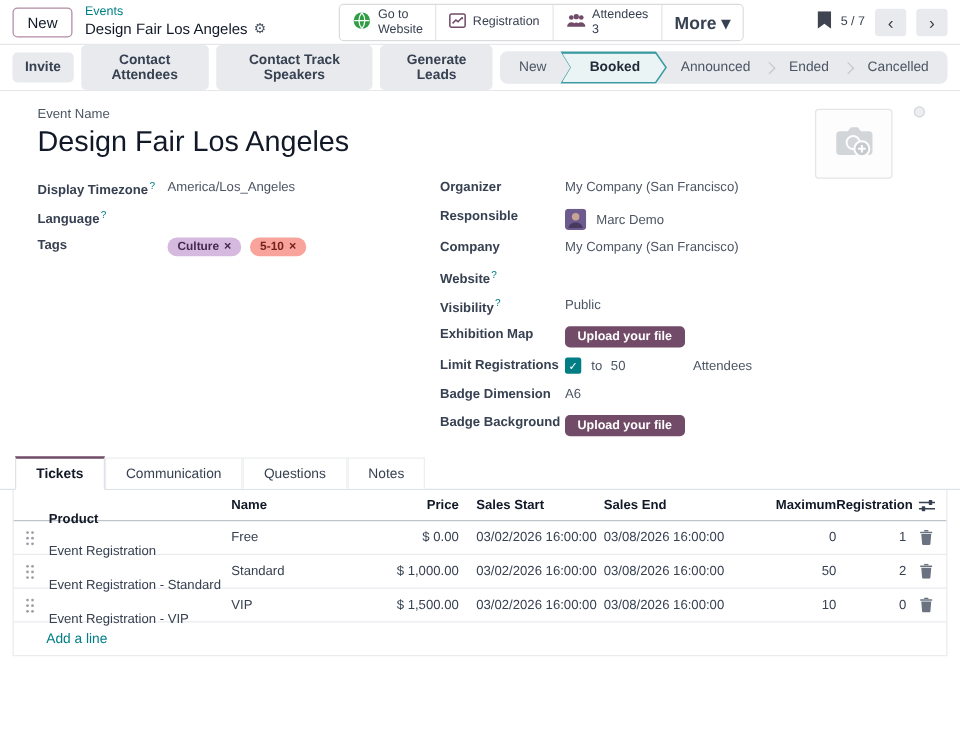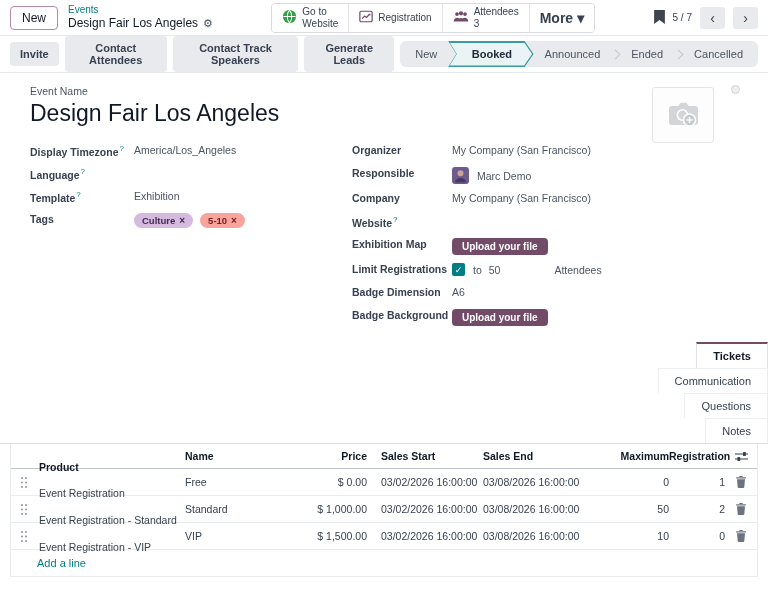--- a/index.html
+++ b/index.html
@@ -51,21 +51,21 @@
   .tag .x { cursor:pointer; font-size:10px; }
   .venue-line { line-height:14px; }
   .upload-btn { background:var(--primary,#714B67); color:#fff; border:none; border-radius:4px; padding:3px 10px; font-size:10px; font-weight:bold; cursor:pointer; font-family:inherit; }
   .checkbox { width:13px; height:13px; background:var(--accent,#017E84); border-radius:2px; color:#fff; font-size:9px; display:inline-flex; align-items:center; justify-content:center; margin-right:6px; cursor:pointer; flex-shrink:0; }
   .limit-suffix { margin-left:52px; }
   .avatar { width:17px; height:17px; border-radius:3px; margin-right:6px; flex-shrink:0; }
   .imgbox { position:absolute; top:14px; right:54px; width:62px; height:56px; border:1px solid #e3e5e8; border-radius:3px; background:#fdfdfd; display:flex; align-items:center; justify-content:center; cursor:pointer; }
   .status-circle { position:absolute; top:12px; right:28px; width:9px; height:9px; border-radius:50%; background:#eceef0; border:1px solid #d2d5d9; cursor:pointer; }
 
   
-  .tabsbar { display:flex; border-bottom:1px solid #dee2e6; margin-top:8px; padding-left:12px; align-items:flex-end;flex-direction:column; }
+  .tabsbar { display:flex; border-bottom:1px solid #dee2e6; margin-top:8px; padding-left:12px; align-items:flex-end; }
   .tab { padding:6px 16px; font-size:11px; color:#374151; cursor:pointer; border:1px solid #eceef0; border-bottom:none; background:#fff; }
   .tab.active { border:1px solid #dee2e6; border-top:2px solid var(--primary,#714B67); border-bottom:1px solid #fff; margin-bottom:-1px; color:#111827; font-weight:bold; }
 
   
   .ttable { margin:0 10px; border-left:1px solid #e9ecef; border-right:1px solid #e9ecef; }
   .thead { display:flex; align-items:center; height:25px; border-bottom:1px solid #bfc4c9; font-weight:bold; color:#111827; font-size:10.5px; }
   .trow { display:flex; align-items:center; height:27px; border-bottom:1px solid #e9ecef; font-size:10.5px; color:#374151; }
   .c-handle { width:26px; display:flex; justify-content:center; cursor:grab; }
   .c-product { flex:1; padding-left:2px;margin-top:22px; }
   .c-name { width:108px; }
@@ -187,24 +187,20 @@
     <div class="col-left">
       <div class="frow">
         <span class="flabel"><span>Display Timezone</span><sup class="help">?</sup></span>
         <span class="fvalue">America/Los_Angeles</span>
       </div>
       <div class="frow">
         <span class="flabel"><span>Language</span><sup class="help">?</sup></span>
         <span class="fvalue"></span>
       </div>
       <div class="frow">
-        <span class="flabel"><span>Template</span><sup class="help">?</sup></span>
-        <span class="fvalue">Exhibition</span>
-      </div>
-      <div class="frow">
         <span class="flabel"><span>Tags</span></span>
         <span class="fvalue">
           <span class="tag tag-purple">
             <span>Culture</span>
             <span class="x">×</span>
           </span>
           <span class="tag tag-red">
             <span>5-10</span>
             <span class="x">×</span>
           </span>
@@ -230,20 +226,24 @@
           <span>Marc Demo</span>
         </span>
       </div>
       <div class="frow">
         <span class="flabel">Company</span>
         <span class="fvalue">My Company (San Francisco)</span>
       </div>
       <div class="frow">
         <span class="flabel"><span>Website</span><sup class="help">?</sup></span>
         <span class="fvalue"></span>
+      </div>
+      <div class="frow">
+        <span class="flabel"><span>Visibility</span><sup class="help">?</sup></span>
+        <span class="fvalue">Public</span>
       </div>
       <div class="frow">
         <span class="flabel">Exhibition Map</span>
         <span class="fvalue">
           <button class="upload-btn">Upload your file</button>
         </span>
       </div>
       <div class="frow">
         <span class="flabel">Limit Registrations</span>
         <span class="fvalue">

